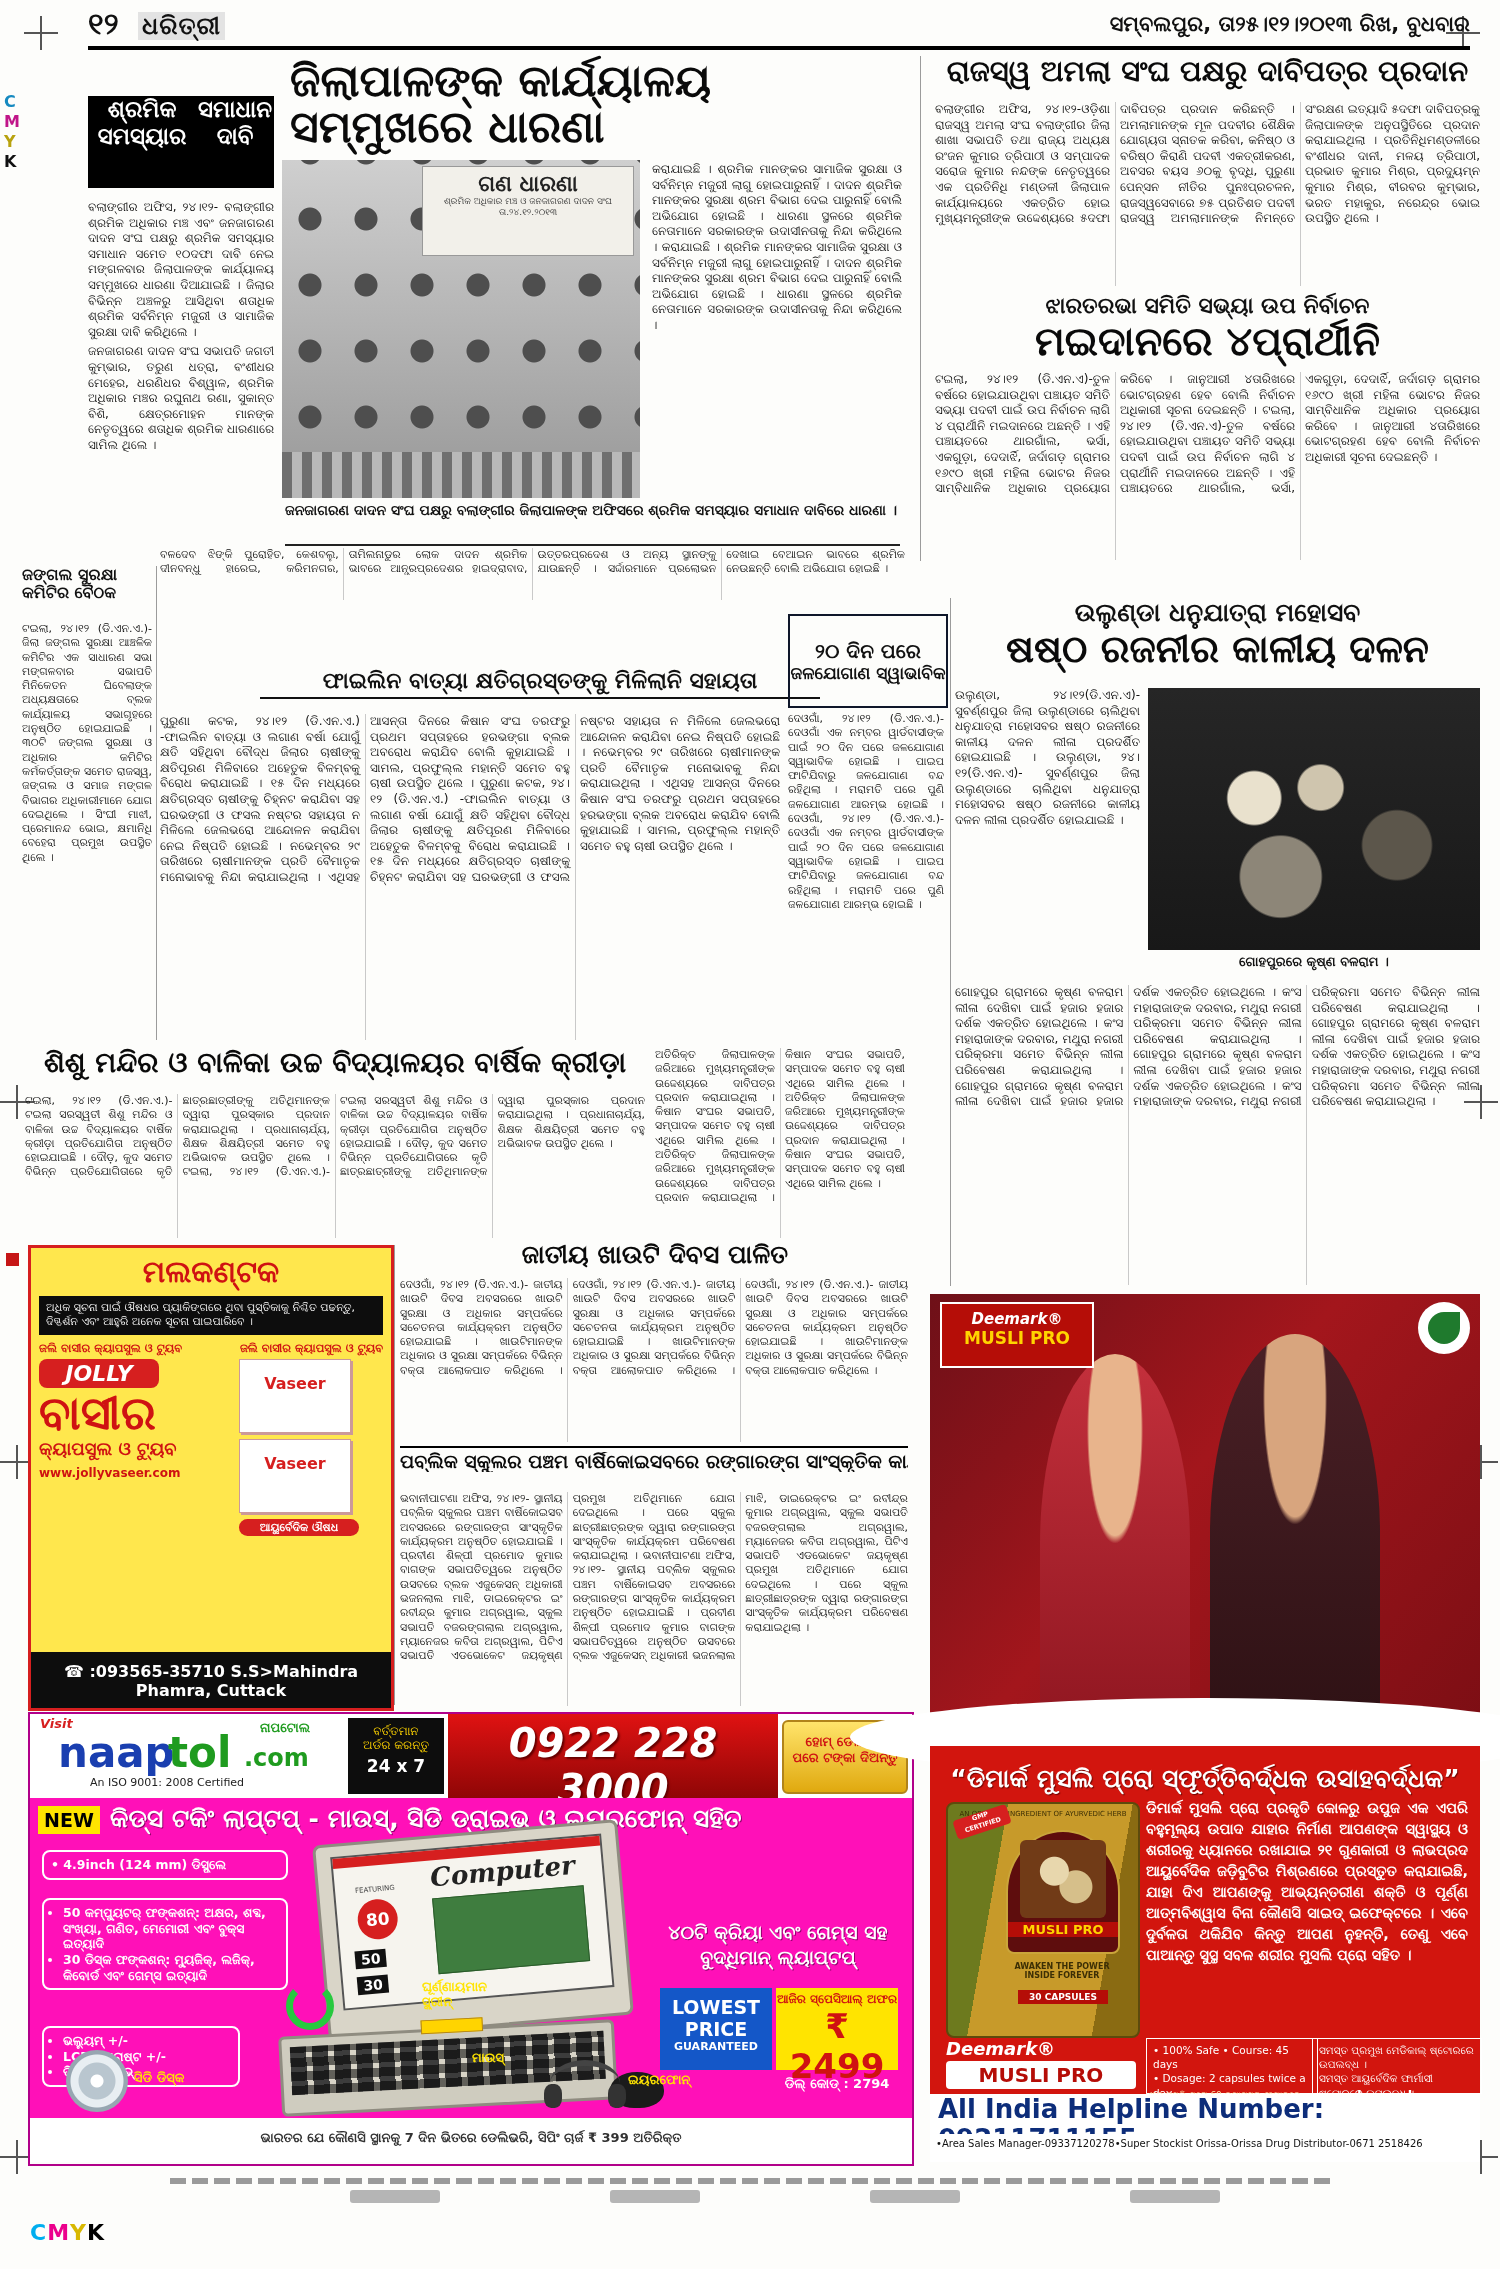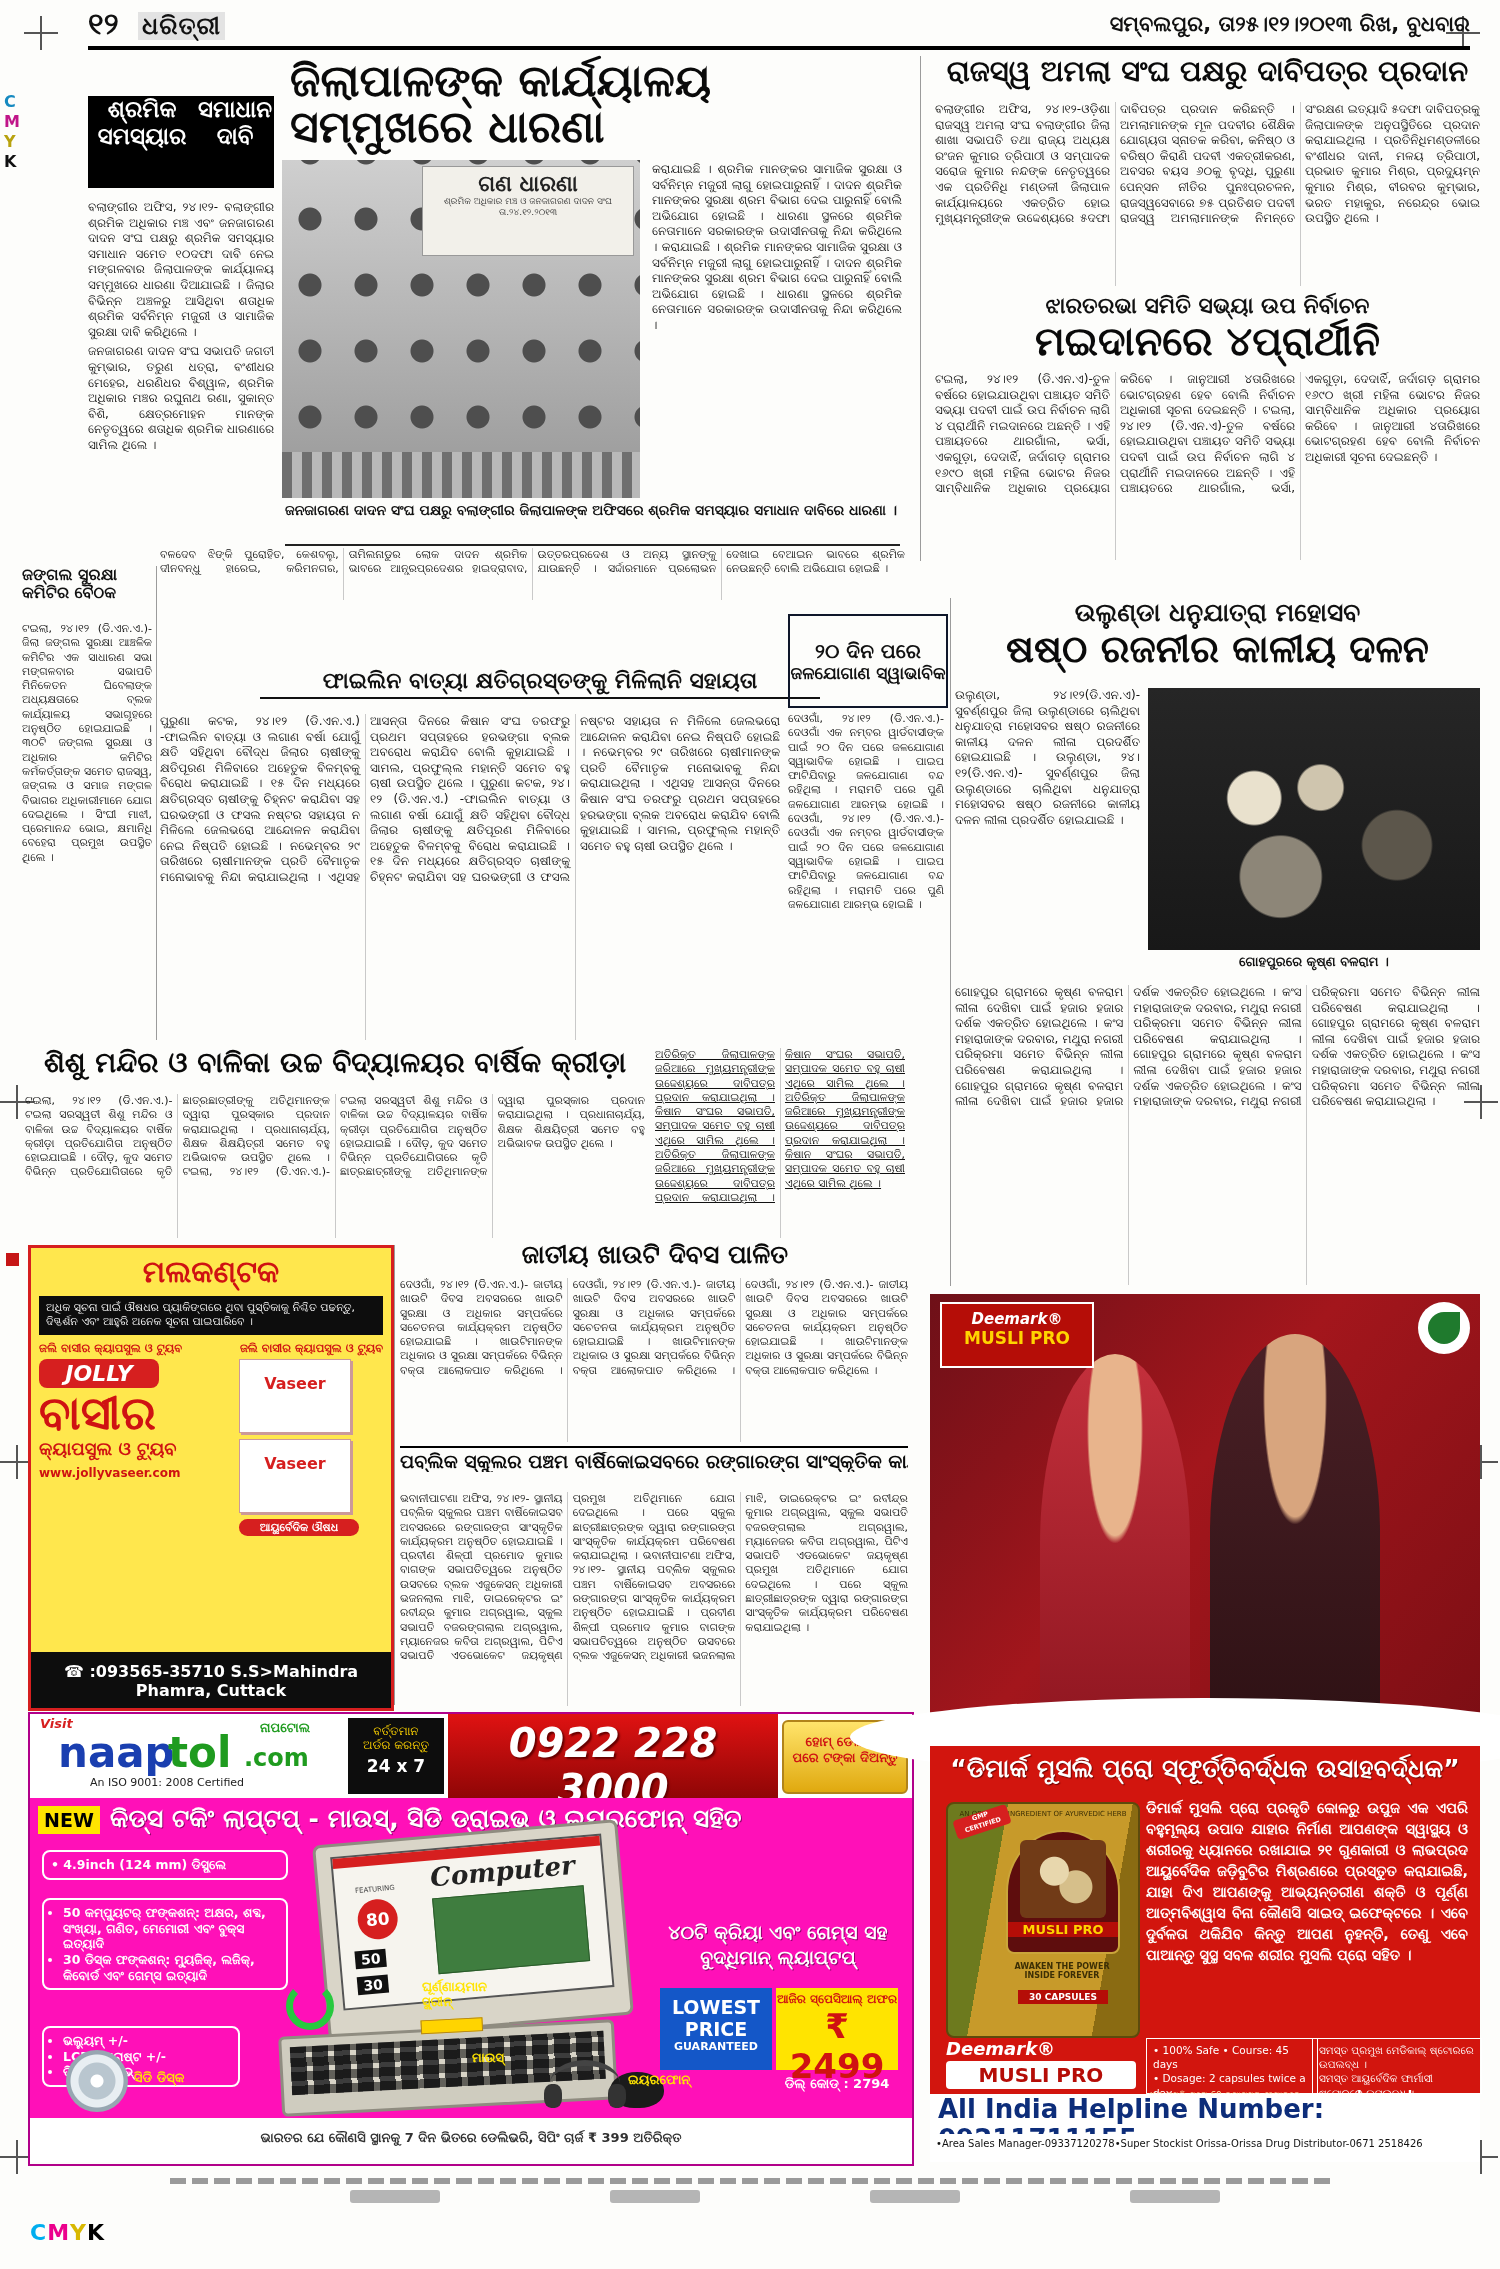--- a/index.html
+++ b/index.html
@@ -5,21 +5,21 @@
 <style>
   html,body{margin:0;padding:0;background:#9e9e9e;}
   .sheet{position:relative;width:1500px;height:2269px;background:#fdfdfb;margin:0 auto;
          font-family:"DejaVu Sans","Liberation Sans",sans-serif;color:#111;overflow:hidden;}
   .abs{position:absolute;}
   .b{font-weight:bold;}
   .ctr{text-align:center;}
   .jus{text-align:justify;}
   .body{font-size:12px;line-height:1.3;text-align:justify;word-break:break-word;}
   .body p{margin:0 0 4px 0;}
-  .cols2{column-count:2;column-gap:10px;column-rule:1px solid #c9c9c9;text-decoration:underline;}
+  .cols2{column-count:2;column-gap:10px;column-rule:1px solid #c9c9c9;}
   .cols3{column-count:3;column-gap:10px;column-rule:1px solid #c9c9c9;}
   .cols4{column-count:4;column-gap:10px;column-rule:1px solid #c9c9c9;}
   .rule{background:#000;}
   .vline{background:#9b9b9b;width:1px;}
   .hl{font-weight:bold;color:#0a0a0a;line-height:1.05;}
   .regcross{width:34px;height:34px;
     background:linear-gradient(#555,#555) center/100% 2px no-repeat,
                linear-gradient(#555,#555) center/2px 100% no-repeat;}
   .kickerbox{background:#000;color:#fff;display:flex;flex-direction:row;justify-content:center;}
   .photo-gray{background:
@@ -311,21 +311,21 @@
         <div class="b" style="color:#ffd400;font-size:17px;">MUSLI PRO</div>
       </div>
 
       <div class="abs" style="right:10px;top:8px;width:52px;height:52px;background:#fff;border-radius:50%;">
         <div class="abs" style="left:10px;top:10px;width:32px;height:32px;background:#1f7a2d;border-radius:50% 0 50% 50%;"></div>
       </div>
     </div>
 
     <div class="abs" style="left:-80px;top:404px;width:710px;height:78px;background:#fff;border-radius:50%;"></div>
     <div class="abs musli" style="left:0;top:452px;width:550px;height:348px;">
-      <div class="ctr b" style="color:#fff;font-size:25px;margin-top:8px;text-shadow:1px 1px 1px #6e0500;">“ଡିମାର୍କ ମୁସଲି ପ୍ରୋ ସ୍ଫୂର୍ତ୍ତିବର୍ଦ୍ଧକ ଉସାହବର୍ଦ୍ଧକ”</div>
+      <div class="ctr b" style="color:#fff;font-size:25px;margin-top:18px;text-shadow:1px 1px 1px #6e0500;">“ଡିମାର୍କ ମୁସଲି ପ୍ରୋ ସ୍ଫୂର୍ତ୍ତିବର୍ଦ୍ଧକ ଉସାହବର୍ଦ୍ଧକ”</div>
 
       <div class="abs" style="left:16px;top:56px;width:190px;height:232px;background:linear-gradient(100deg,#6d7a1e 0 26%, #c79a2a 26% 80%, #8a6b12 80%);border-radius:8px;border:2px solid #5d4a0c;">
         <div class="ctr" style="font-size:7px;color:#3c2f05;margin-top:6px;">AN ORIGINAL INGREDIENT OF AYURVEDIC HERB</div>
         <div class="abs ctr" style="left:58px;top:26px;width:110px;height:120px;background:#5e0d0d;border-radius:50% 50% 8px 8px;border:2px solid #caa53a;">
           <div style="width:86px;height:78px;margin:8px auto 0;background:radial-gradient(circle at 40% 40%, #e8d7ad 0 14px, rgba(0,0,0,0) 15px),radial-gradient(circle at 65% 60%, #d6bf8a 0 16px, rgba(0,0,0,0) 17px),#713b17;border-radius:6px;"></div>
           <div class="b" style="background:#b50d07;color:#ffd400;font-size:13px;margin-top:4px;">MUSLI PRO</div>
         </div>
         <div class="abs ctr b" style="left:6px;top:8px;width:56px;height:20px;background:#d61f1f;color:#fff;font-size:6.5px;line-height:1.4;transform:rotate(-18deg);border-radius:4px;">GMP CERTIFIED</div>
         <div class="abs ctr" style="left:54px;top:158px;width:120px;font-size:8px;color:#3c2f05;font-weight:bold;">AWAKEN THE POWER INSIDE FOREVER</div>
         <div class="abs ctr b" style="left:70px;top:186px;width:90px;background:#b50d07;color:#fff;font-size:9px;padding:2px 0;">30 CAPSULES</div>

